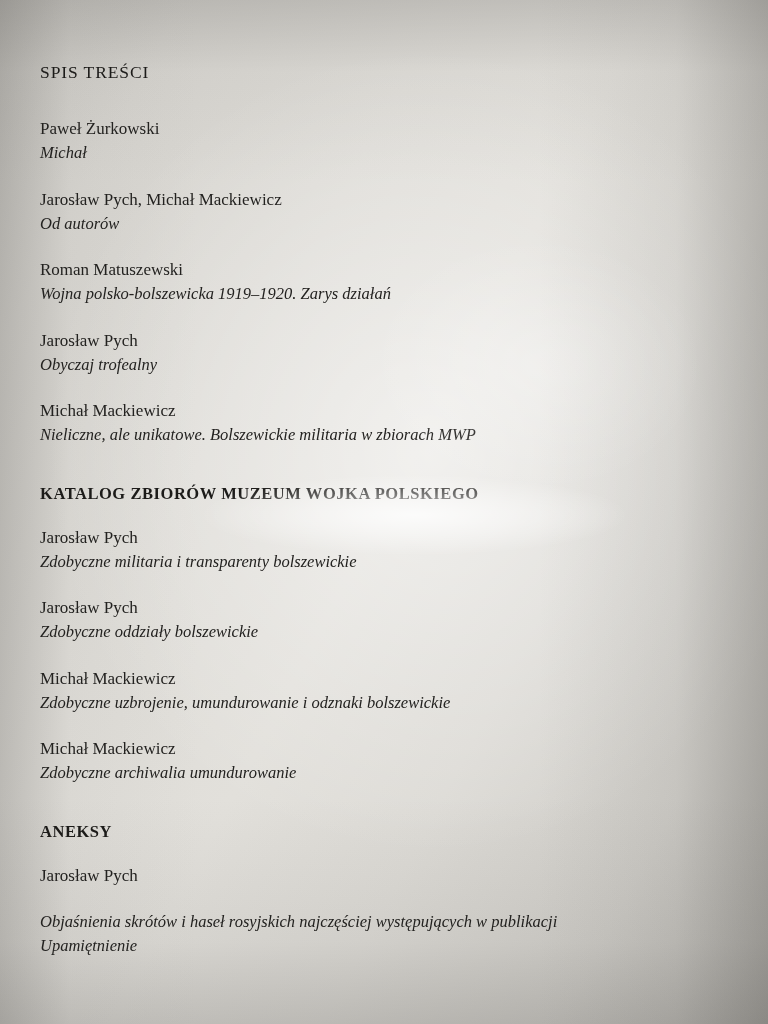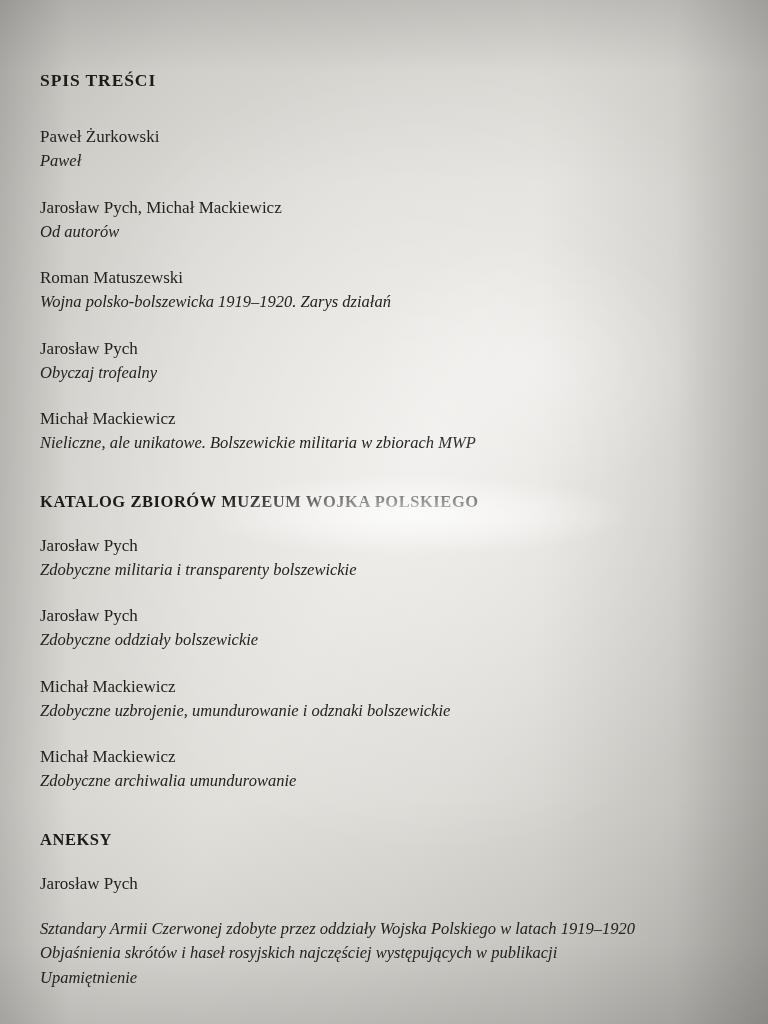--- a/index.html
+++ b/index.html
@@ -65,23 +65,23 @@
   }
 
   .content {
     position: relative;
     z-index: 3;
     padding: 62px 46px 0 40px;
   }
 
   h1.toc-title {
     font-size: 17.5px;
-    font-weight: bold;
+    font-weight: normal;
     letter-spacing: 0.9px;
-    margin: 8px 0 34px 0;
+    margin: 0 0 34px 0;
     color: #1c1b19;
   }
 
   h2.section-heading {
     font-size: 16.5px;
     font-weight: bold;
     letter-spacing: 0.55px;
     margin: 0 0 22px 0;
     color: #1c1b19;
   }
@@ -125,21 +125,21 @@
 <div id="page">
   <div class="glare2"></div>
   <div class="glare"></div>
 
   <div class="content">
 
     <h1 class="toc-title">SPIS TREŚCI</h1>
 
     <div class="entry">
       <p class="author">Paweł Żurkowski</p>
-      <p class="work">Paweł</p>
+      <p class="work">Michał</p>
     </div>
 
     <div class="entry">
       <p class="author">Jarosław Pych, Michał Mackiewicz</p>
       <p class="work">Od autorów</p>
     </div>
 
     <div class="entry">
       <p class="author">Roman Matuszewski</p>
       <p class="work">Wojna polsko-bolszewicka 1919–1920. Zarys działań</p>
@@ -181,19 +181,18 @@
 
     <div class="spacer-before-heading"></div>
 
     <h2 class="section-heading">ANEKSY</h2>
 
     <div class="entry">
       <p class="author">Jarosław Pych</p>
     </div>
 
     <div class="appendix-list">
-      <p class="work multiline">Sztandary Armii Czerwonej zdobyte przez oddziały Wojska Polskiego w latach 1919–1920</p>
       <p class="work">Objaśnienia skrótów i haseł rosyjskich najczęściej występujących w publikacji</p>
       <p class="work">Upamiętnienie</p>
     </div>
 
   </div>
 </div>
 
 </body></html>

